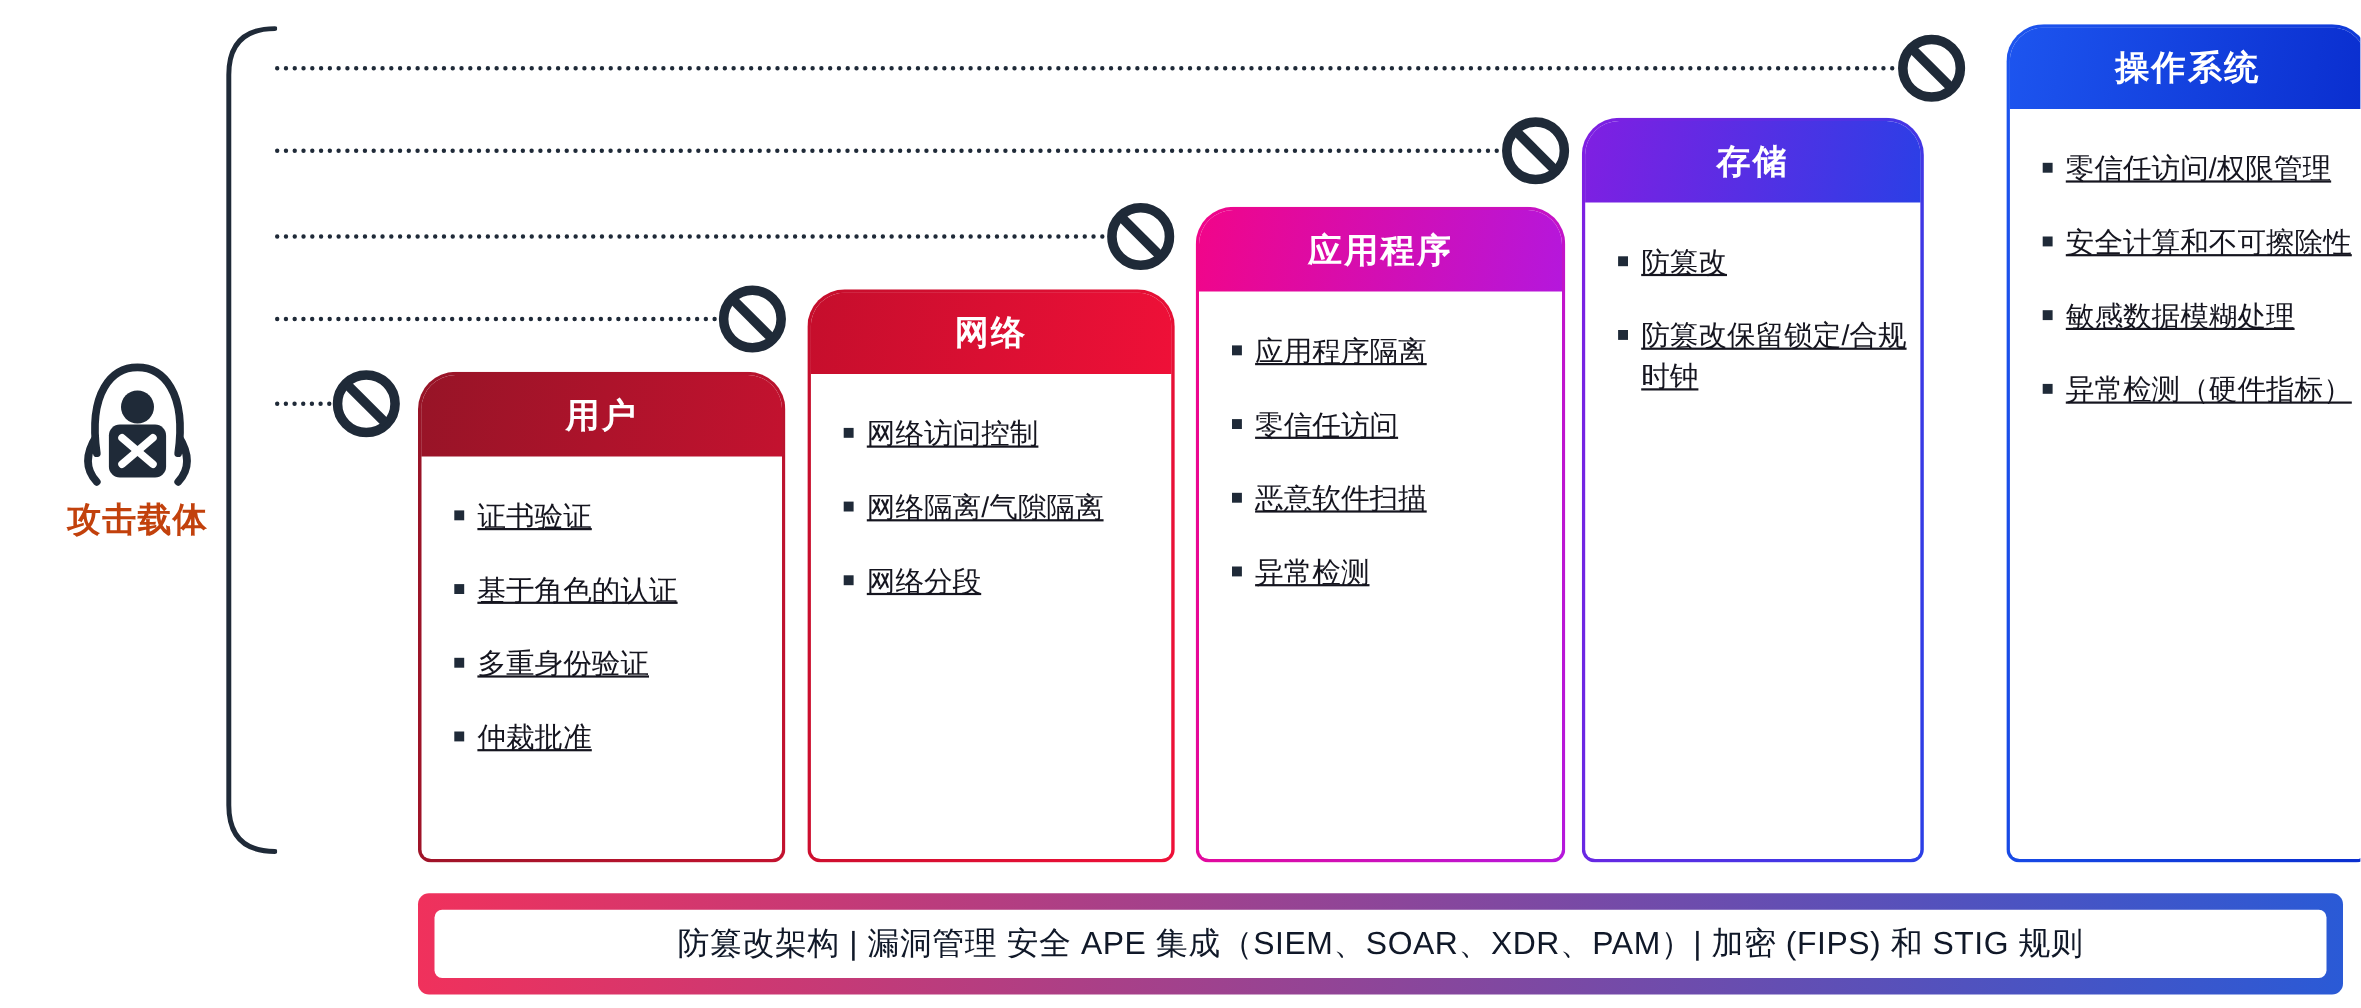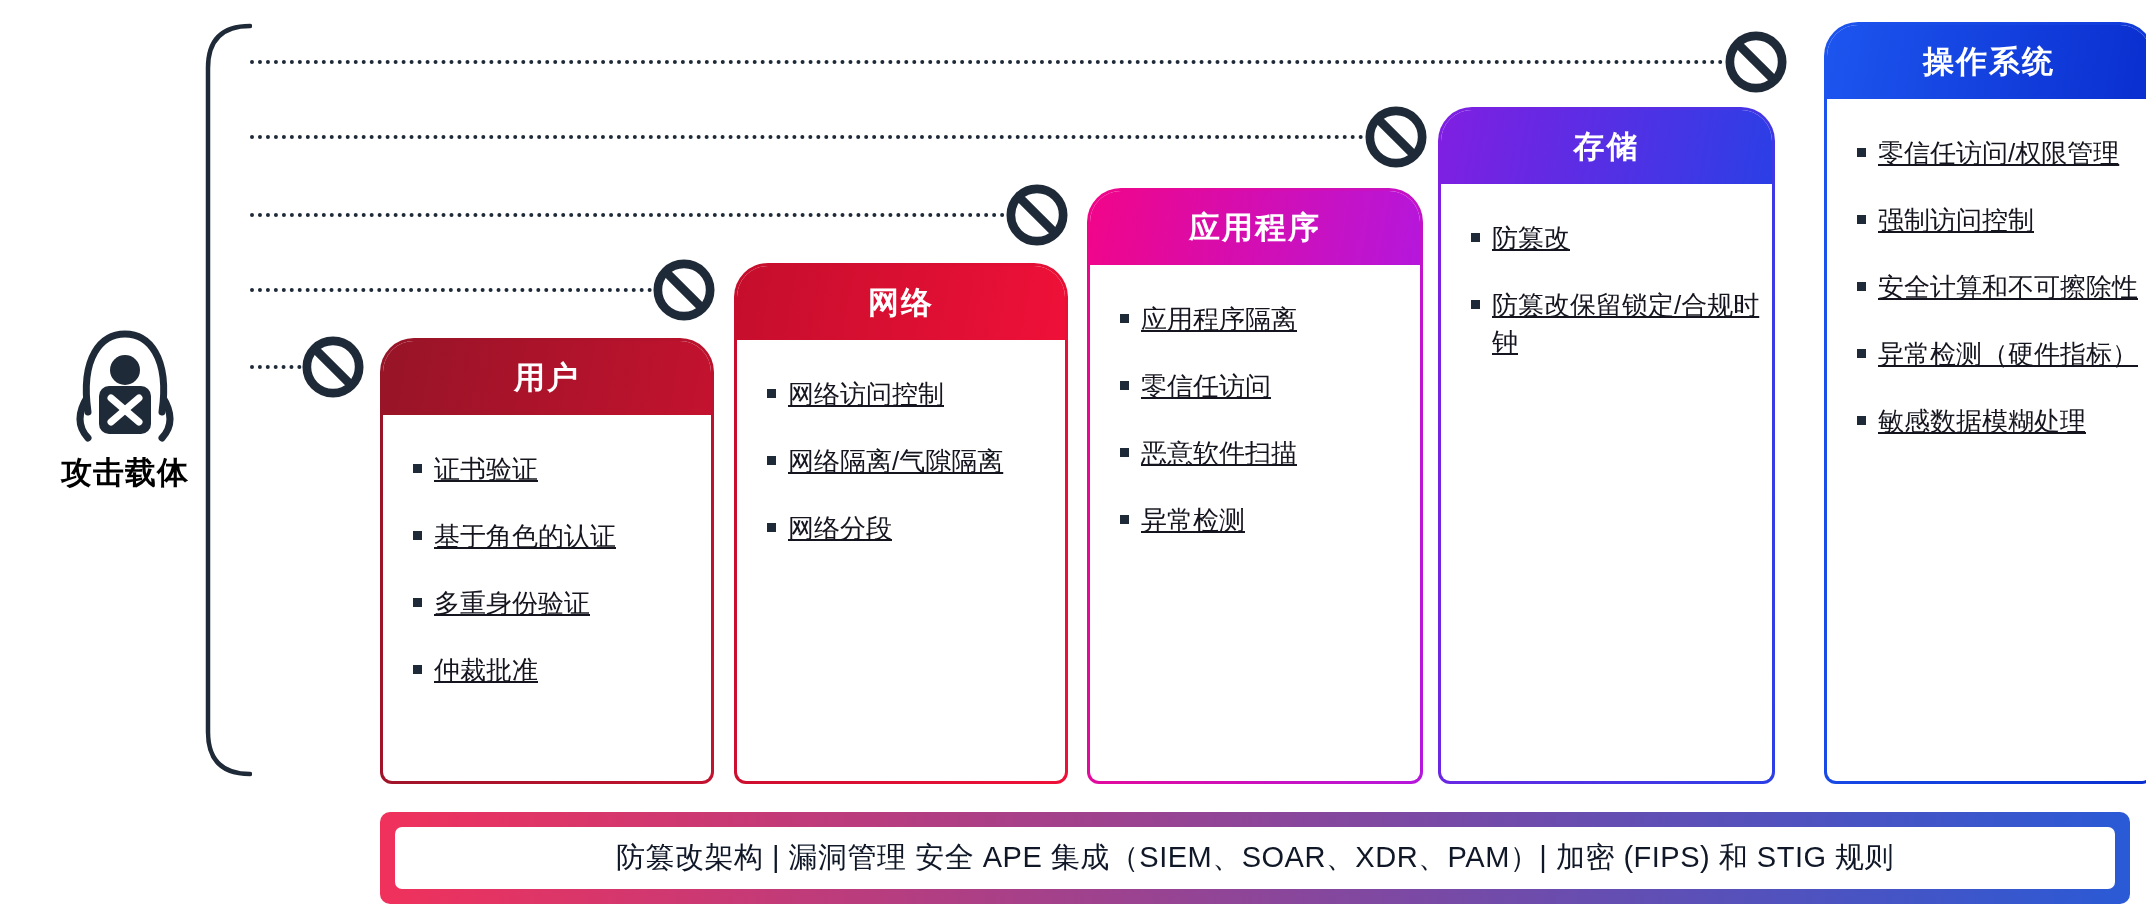--- a/index.html
+++ b/index.html
@@ -2,21 +2,21 @@
 <html><head>
 <meta charset="utf-8">
 <style>
   html,body{margin:0;padding:0;background:#ffffff;}
   body{font-family:"Liberation Sans","DejaVu Sans",sans-serif;color:#15151f;}
   .canvas{position:relative;width:2146px;height:916px;background:#ffffff;overflow:hidden;}
 
   
   .attacker{position:absolute;left:10px;top:326px;width:230px;text-align:center;}
   .attacker svg{display:block;margin:0 auto;}
-  .attacker-label{margin-top:6px;font-size:31px;font-weight:700;color:#000000;letter-spacing:1px;}
+  .attacker-label{margin-top:6px;font-size:31px;font-weight:700;color:#c2410c;letter-spacing:1px;}
 
   
   .brace{position:absolute;left:200px;top:22px;}
   .dotline{position:absolute;height:0;border-top:4px dotted #1f2a38;}
 
   .no-entry{position:absolute;width:62px;height:62px;}
 
   
   .card{position:absolute;border:3px solid transparent;border-radius:34px 34px 12px 12px;
         background:linear-gradient(#fff,#fff) padding-box, var(--grad) border-box;
@@ -147,21 +147,21 @@
           <span class="bullet"></span>
           <span>恶意软件扫描</span>
         </li>
       <li>
           <span class="bullet"></span>
           <span>异常检测</span>
         </li>
     </ul>
   </section>
 
-  <section class="card c4" style="left:1438px;top:107px;width:337px;height:677px;">
+  <section class="card c4" style="left:1438px;top:107px;width:311px;height:677px;">
     <header class="card-header">存储</header>
     <ul class="card-list">
       <li>
           <span class="bullet"></span>
           <span>防篡改</span>
         </li>
       <li>
           <span class="bullet"></span>
           <span>防篡改保留锁定/合规时钟</span>
         </li>
@@ -170,33 +170,29 @@
 
   <section class="card c5" style="left:1824px;top:22px;width:330px;height:762px;">
     <header class="card-header">操作系统</header>
     <ul class="card-list">
       <li>
           <span class="bullet"></span>
           <span>零信任访问/权限管理</span>
         </li>
       <li>
           <span class="bullet"></span>
-          <span>强制访问控制</span>
-        </li>
-      <li>
-          <span class="bullet"></span>
           <span>安全计算和不可擦除性</span>
         </li>
       <li>
           <span class="bullet"></span>
+          <span>敏感数据模糊处理</span>
+        </li>
+      <li>
+          <span class="bullet"></span>
           <span>异常检测（硬件指标）</span>
-        </li>
-      <li>
-          <span class="bullet"></span>
-          <span>敏感数据模糊处理</span>
         </li>
     </ul>
   </section>
 
   <div class="banner-wrap">
     <div class="banner-inner">
       <span>防篡改架构 | 漏洞管理 安全 APE 集成（SIEM、SOAR、XDR、PAM）| 加密 (FIPS) 和 STIG 规则</span>
     </div>
   </div>
 

